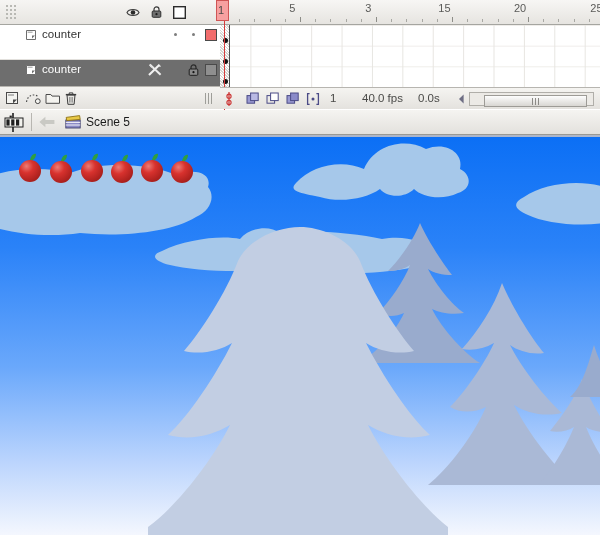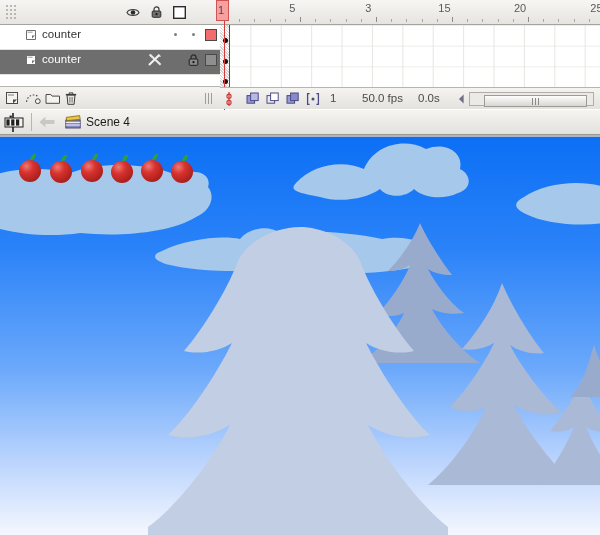--- a/index.html
+++ b/index.html
@@ -38,21 +38,21 @@
     background-size:4px 4px;background-position:0 0;
   }
   .head-icons{
     position:absolute;right:34px;top:0;height:24px;
     display:flex;align-items:center;gap:11px;
   }
   .eye-icon svg,.lock-icon-h svg,.outline-icon svg{display:block;}
 
   .layer-rows{position:absolute;left:0;top:25px;width:220px;height:61px;}
   .layer-row{
-    position:relative;height:25px;width:220px;
+    position:relative;height:35px;width:220px;
     border-bottom:1px solid #e2e0dc;
     box-sizing:border-box;
     background:#ffffff;
   }
   .layer-row.selected{
     background:#6e6e6e;
   }
   .layer-row.selected .layer-name{color:#ffffff;}
   .lyr-icon{
     position:absolute;left:25px;top:4px;width:12px;height:12px;
@@ -409,21 +409,21 @@
           </svg>
         </span>
         <span class="st-icon st-4">
           <svg width="14" height="14" viewBox="0 0 14 14">
             <path d="M3.6 1.6 h-2 v10.8 h2" fill="none" stroke="#4a4a86" stroke-width="1.3"></path>
             <path d="M10.4 1.6 h2 v10.8 h-2" fill="none" stroke="#4a4a86" stroke-width="1.3"></path>
             <circle cx="7" cy="7" r="1.5" fill="#4a4a86"></circle>
           </svg>
         </span>
         <span class="st-txt st-frame">1</span>
-        <span class="st-txt st-fps">50.0 fps</span>
+        <span class="st-txt st-fps">40.0 fps</span>
         <span class="st-txt st-time">0.0s</span>
         <div class="hscroll">
           <span class="hs-arrow">
             <svg width="11" height="12" viewBox="0 0 11 12">
               <path d="M7.6 1.6 L3 6 L7.6 10.4 z" fill="#6e6e84"></path>
             </svg>
           </span>
           <div class="hs-track">
             <div class="hs-thumb">
               <span class="lines"></span>
@@ -452,21 +452,21 @@
       </svg>
     </span>
     <span class="sb-clap">
       <svg width="16" height="16" viewBox="0 0 16 16">
         <rect x="0.8" y="6" width="14.4" height="8" fill="#8a8ac6" stroke="#3f3f6b" stroke-width="0.9"></rect>
         <path d="M0.8 8.4 h14.4" stroke="#ffffff" stroke-width="0.9"></path>
         <path d="M0.8 11 h14.4" stroke="#ffffff" stroke-width="0.9"></path>
         <path d="M1.2 3.4 L14.6 1.6 L15.2 5.4 L1.8 6.6 Z" fill="#e8c845" stroke="#8d7214" stroke-width="0.9"></path>
       </svg>
     </span>
-    <span class="sb-label">Scene 4</span>
+    <span class="sb-label">Scene 5</span>
   </div>
 
   <div class="stage">
     <div class="stage-top-edge"></div>
 
     <svg width="600" height="400" viewBox="0 0 600 400">
       <g>
         <path fill="#a6c8ea" d="M-30 52 C-10 34 40 30 70 38 C100 26 150 28 176 40 C198 32 212 40 208 52
              C216 62 210 76 196 82 C170 98 120 102 80 98 C40 104 -6 96 -26 84
              C-44 74 -44 60 -30 52 Z"></path>

